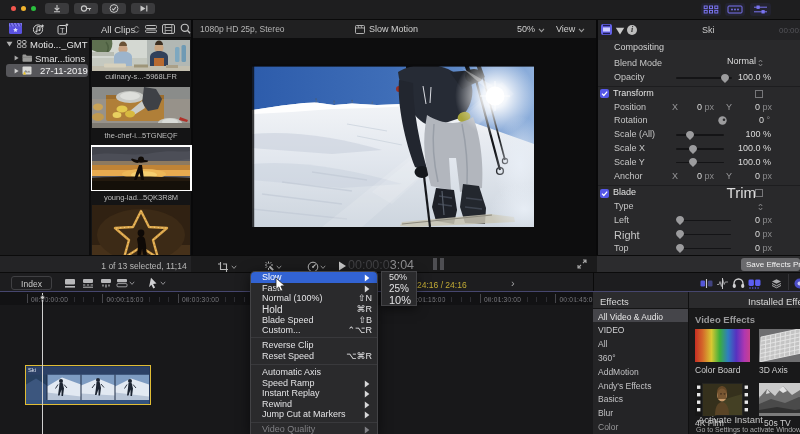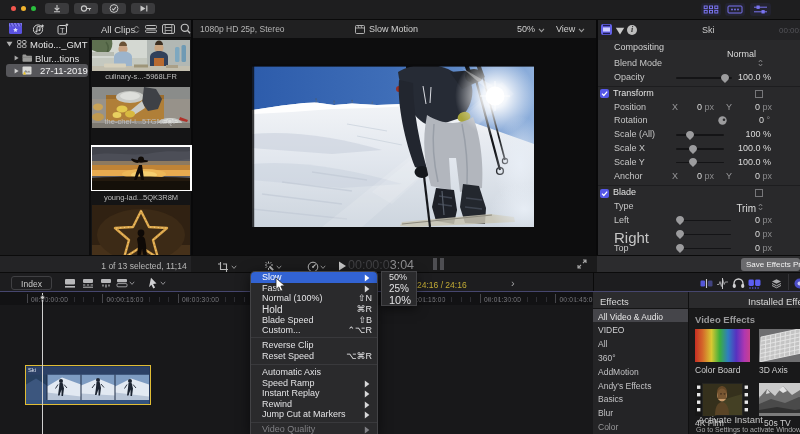--- a/index.html
+++ b/index.html
@@ -115,21 +115,21 @@
     <rect x="5.6" y="4.7" width="3.4" height="3" rx="0.8" stroke="#c9c9c9" stroke-width="0.9" fill="none"></rect>
   </svg>
 <div class="t" style="left:30px;top:39px;font-size:9.5px;color:#e4e4e4">Motio..._GMT</div>
 <svg class="a" style="left:14px;top:55px" width="5" height="6" viewBox="0 0 5 6">
     <path d="M0.6 0.4v5.2L4.6 3z" fill="#a8a8a8"></path>
   </svg>
 <svg class="a" style="left:22px;top:54px" width="10" height="8" viewBox="0 0 10 8">
     <path d="M0.5 1.5c0-0.6 0.4-1 1-1h2.2l1 1.2h4.3c0.5 0 1 0.4 1 1v4c0 0.6-0.5 1-1 1h-7.5c-0.6 0-1-0.4-1-1z" fill="#9a9a98"></path>
     <rect x="0.5" y="2.8" width="9.5" height="0.8" fill="#7e7e7c"></rect>
   </svg>
-<div class="t" style="left:35px;top:52.5px;font-size:9.5px;color:#e0e0e0">Blur...tions</div>
+<div class="t" style="left:35px;top:52.5px;font-size:9.5px;color:#e0e0e0">Smar...tions</div>
 <div class="a" style="left:6px;top:63.5px;width:82px;height:13px;background:#56565a;border-radius:3px"></div>
 <svg class="a" style="left:14px;top:68px" width="5" height="6" viewBox="0 0 5 6">
     <path d="M0.6 0.4v5.2L4.6 3z" fill="#cfcfcf"></path>
   </svg>
 <svg class="a" style="left:22px;top:66px" width="10" height="9" viewBox="0 0 10 9">
     <rect x="0.5" y="0.5" width="9" height="8" rx="1" fill="#d8d8d6"></rect>
     <path d="M1.5 6.5l2.3-2.6 1.7 1.8 1.5-1.2 1.5 2z" fill="#8a8a88"></path>
     <path d="M0.8 8.6l1.7-3 1.7 3z" fill="#e8c22a"></path>
   </svg>
 <div class="t" style="left:40px;top:65px;font-size:9.5px;color:#f2f2f2">27-11-2019</div>
@@ -172,21 +172,21 @@
 <ellipse cx="38" cy="27" rx="5" ry="3.4" fill="#d8ba40"></ellipse>
 <ellipse cx="25" cy="28" rx="4.4" ry="3" fill="#e8d060"></ellipse>
 <ellipse cx="6" cy="30" rx="6" ry="4" fill="#c09a50"></ellipse>
 <ellipse cx="6" cy="20" rx="5" ry="3.4" fill="#caa458"></ellipse>
 <ellipse cx="78" cy="36" rx="12" ry="5" fill="#c6c8c4"></ellipse>
 <ellipse cx="78" cy="35" rx="8" ry="3.4" fill="#dadcd8"></ellipse>
 <path d="M88 30l8 3-1 2-8-2z" fill="#b03028"></path>
 <rect x="0" y="36" width="98" height="5" fill="#7e7a72"></rect>
     </svg>
   </div>
-<div class="t" style="left:92px;top:117px;width:98px;text-align:center;font-size:7.5px;color:#bebebe">the-chef-i...5TGNEQF</div>
+<div class="t" style="left:92px;top:131px;width:98px;text-align:center;font-size:7.5px;color:#bebebe">the-chef-i...5TGNEQF</div>
 <div class="a" style="left:90.5px;top:145px;width:101px;height:46px;background:#fff"></div>
 <div class="a" style="left:92px;top:146.5px;width:98px;height:43px;overflow:hidden">
 <svg width="98" height="43" viewBox="0 0 98 43" preserveAspectRatio="none">
 <rect width="98" height="43" fill="#565860"></rect>
 <rect x="0" y="0" width="98" height="10" fill="#42444c"></rect>
 <path d="M0 8c20-4 40 2 60-2s30 0 38-2v8c-30 4-68 2-98 2z" fill="#4c4e57"></path>
 <rect x="0" y="14" width="98" height="9" fill="#8d7a60"></rect>
 <rect x="0" y="18" width="98" height="8" fill="#c08436"></rect>
 <rect x="0" y="23" width="98" height="6" fill="#e8ab50"></rect>
 <ellipse cx="52" cy="27" rx="22" ry="5" fill="#eeb858"></ellipse>
@@ -378,21 +378,21 @@
 <svg width="21" height="13" viewBox="0 0 21 13">
       <g stroke="#7a74f0" stroke-width="1">
         <path d="M4 4.2h13M4 8.8h13"></path>
         <rect x="7" y="3" width="2.2" height="2.4" fill="#7a74f0"></rect>
         <rect x="12" y="7.6" width="2.2" height="2.4" fill="#7a74f0"></rect>
       </g>
     </svg>
   </div>
 <div class="t" style="left:614px;top:42.3px;font-size:9px;color:#d2d2d2;font-weight:normal">Compositing</div>
 <div class="t" style="left:614px;top:57.9px;font-size:9px;color:#c6c6c6;font-weight:normal">Blend Mode</div>
-<div class="t" style="right:44px;top:49px;font-size:9px;color:#dcdcdc;text-align:center">Normal</div>
+<div class="t" style="right:44px;top:56px;font-size:9px;color:#dcdcdc;text-align:center">Normal</div>
 <svg class="a" style="left:758px;top:59.4px" width="5" height="8" viewBox="0 0 5 8">
     <path d="M0.8 3L2.5 1l1.7 2M0.8 5l1.7 2 1.7-2" stroke="#8f8f92" stroke-width="0.9" fill="none"></path>
   </svg>
 <div class="t" style="left:614px;top:72.2px;font-size:9px;color:#c6c6c6;font-weight:normal">Opacity</div>
 <div class="t" style="right:29px;top:72.2px;font-size:9px;color:#dcdcdc;text-align:right">100.0&nbsp;%</div>
 <div class="a" style="left:598px;top:85.8px;width:202px;height:1px;background:#1d1d1f"></div>
 <div class="a" style="left:600px;top:89px;width:9px;height:9px;background:#5557e8;border-radius:2px">
     <svg width="9" height="9" viewBox="0 0 9 9">
       <path d="M2 4.6l1.8 1.9 3.4-3.8" stroke="#fff" stroke-width="1.2" fill="none"></path>
     </svg>
@@ -420,27 +420,27 @@
 <div class="t" style="right:28px;top:170.5px;font-size:9px;color:#dcdcdc;text-align:right">0 <span style="color:#8a8a8c">px</span></div>
 <div class="a" style="left:598px;top:184.5px;width:202px;height:1px;background:#1d1d1f"></div>
 <div class="a" style="left:600px;top:188.5px;width:9px;height:9px;background:#5557e8;border-radius:2px">
     <svg width="9" height="9" viewBox="0 0 9 9">
       <path d="M2 4.6l1.8 1.9 3.4-3.8" stroke="#fff" stroke-width="1.2" fill="none"></path>
     </svg>
   </div>
 <div class="t" style="left:613px;top:187.3px;font-size:9px;color:#e2e2e2;font-weight:normal">Blade</div>
 <div class="a" style="left:755px;top:189px;width:8px;height:8px;border:1px solid #77777a"></div>
 <div class="t" style="left:614px;top:201.1px;font-size:9px;color:#c6c6c6;font-weight:normal">Type</div>
-<div class="t" style="right:44px;top:203px;font-size:10px;color:#dcdcdc;text-align:left">Trim</div>
+<div class="t" style="right:44px;top:184px;font-size:15px;color:#dcdcdc;text-align:left">Trim</div>
 <svg class="a" style="left:758px;top:202.6px" width="5" height="8" viewBox="0 0 5 8">
     <path d="M0.8 3L2.5 1l1.7 2M0.8 5l1.7 2 1.7-2" stroke="#8f8f92" stroke-width="0.9" fill="none"></path>
   </svg>
 <div class="t" style="left:614px;top:214.9px;font-size:9px;color:#c6c6c6;font-weight:normal">Left</div>
 <div class="t" style="right:28px;top:214.9px;font-size:9px;color:#dcdcdc;text-align:right">0 <span style="color:#8a8a8c">px</span></div>
-<div class="t" style="left:614px;top:228.7px;font-size:15px;color:#c6c6c6;font-weight:normal">Right</div>
+<div class="t" style="left:614px;top:228.7px;font-size:11px;color:#c6c6c6;font-weight:normal">Right</div>
 <div class="t" style="right:28px;top:228.7px;font-size:9px;color:#dcdcdc;text-align:right">0 <span style="color:#8a8a8c">px</span></div>
 <div class="t" style="left:614px;top:242.5px;font-size:9px;color:#c6c6c6;font-weight:normal">Top</div>
 <div class="t" style="right:28px;top:242.5px;font-size:9px;color:#dcdcdc;text-align:right">0 <span style="color:#8a8a8c">px</span></div>
 
 <div class="a" style="left:11px;top:275.5px;width:41px;height:14px;border:1px solid #404043;border-radius:3px"></div>
 <div class="t" style="left:11px;top:278.5px;width:41px;text-align:center;font-size:8.5px;color:#c9c9c9">Index</div>
 <svg class="a" style="left:64px;top:278px" width="12" height="10" viewBox="0 0 12 10">
     <rect x="1" y="1" width="10" height="5.5" rx="1" fill="#b8b8ba"></rect>
     <rect x="1" y="8" width="10" height="1.6" fill="#b8b8ba"></rect>
   </svg>

